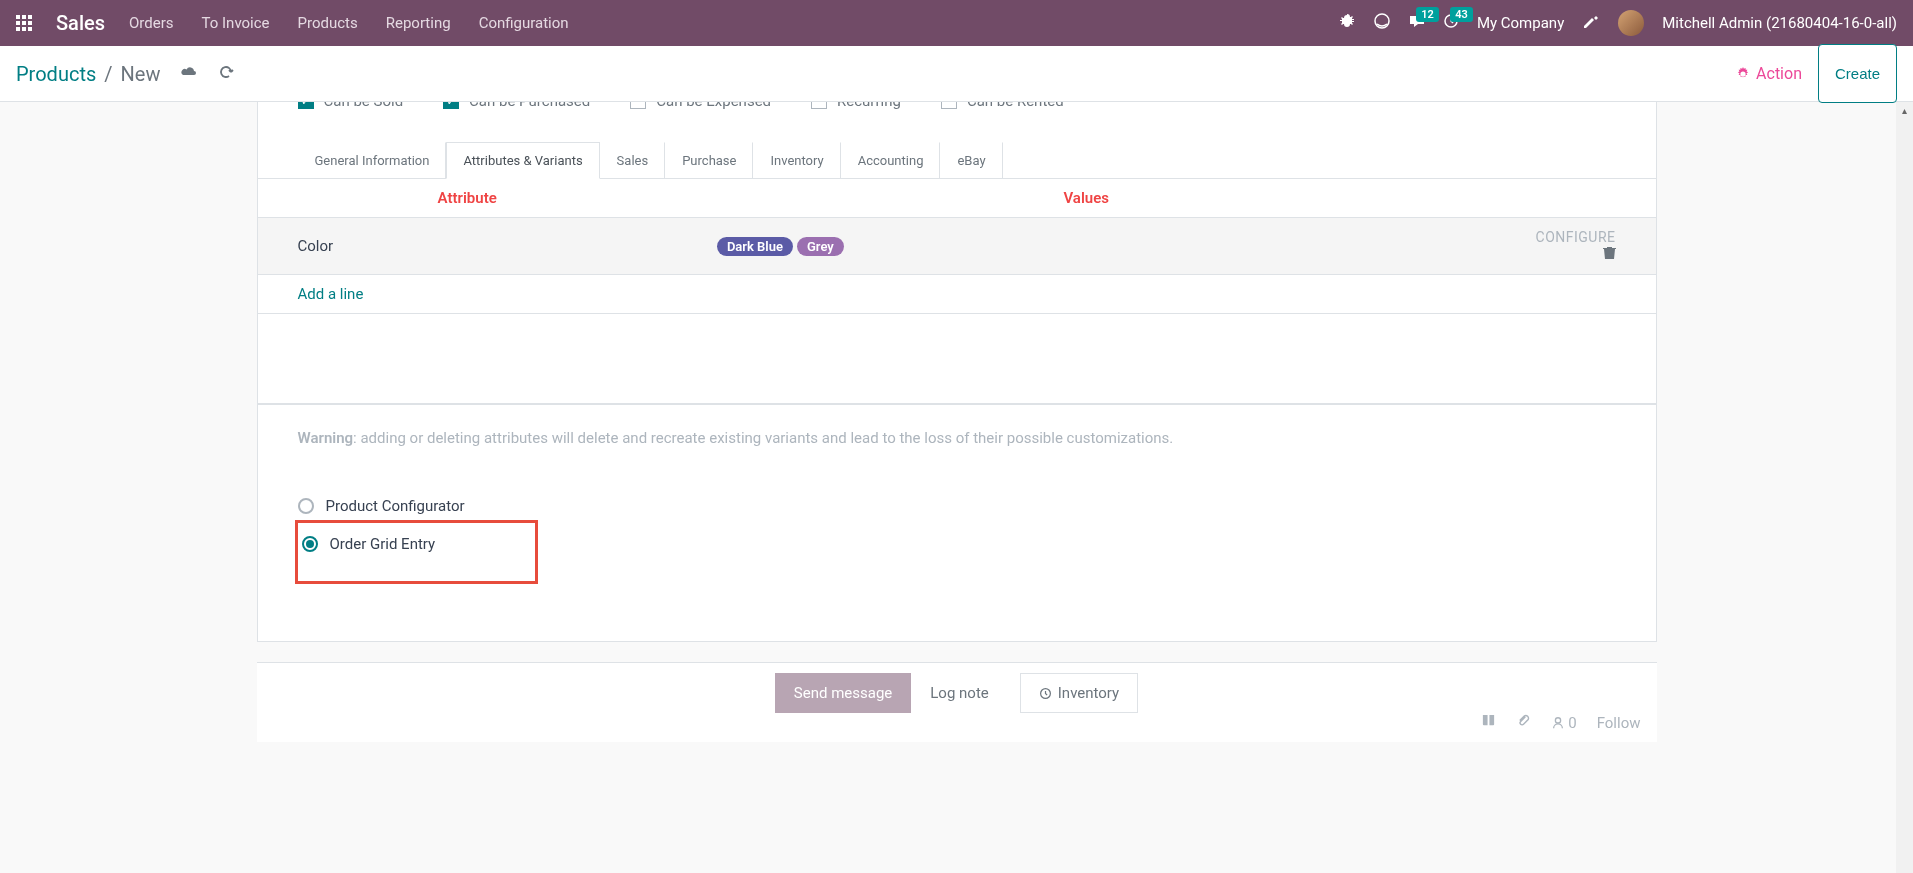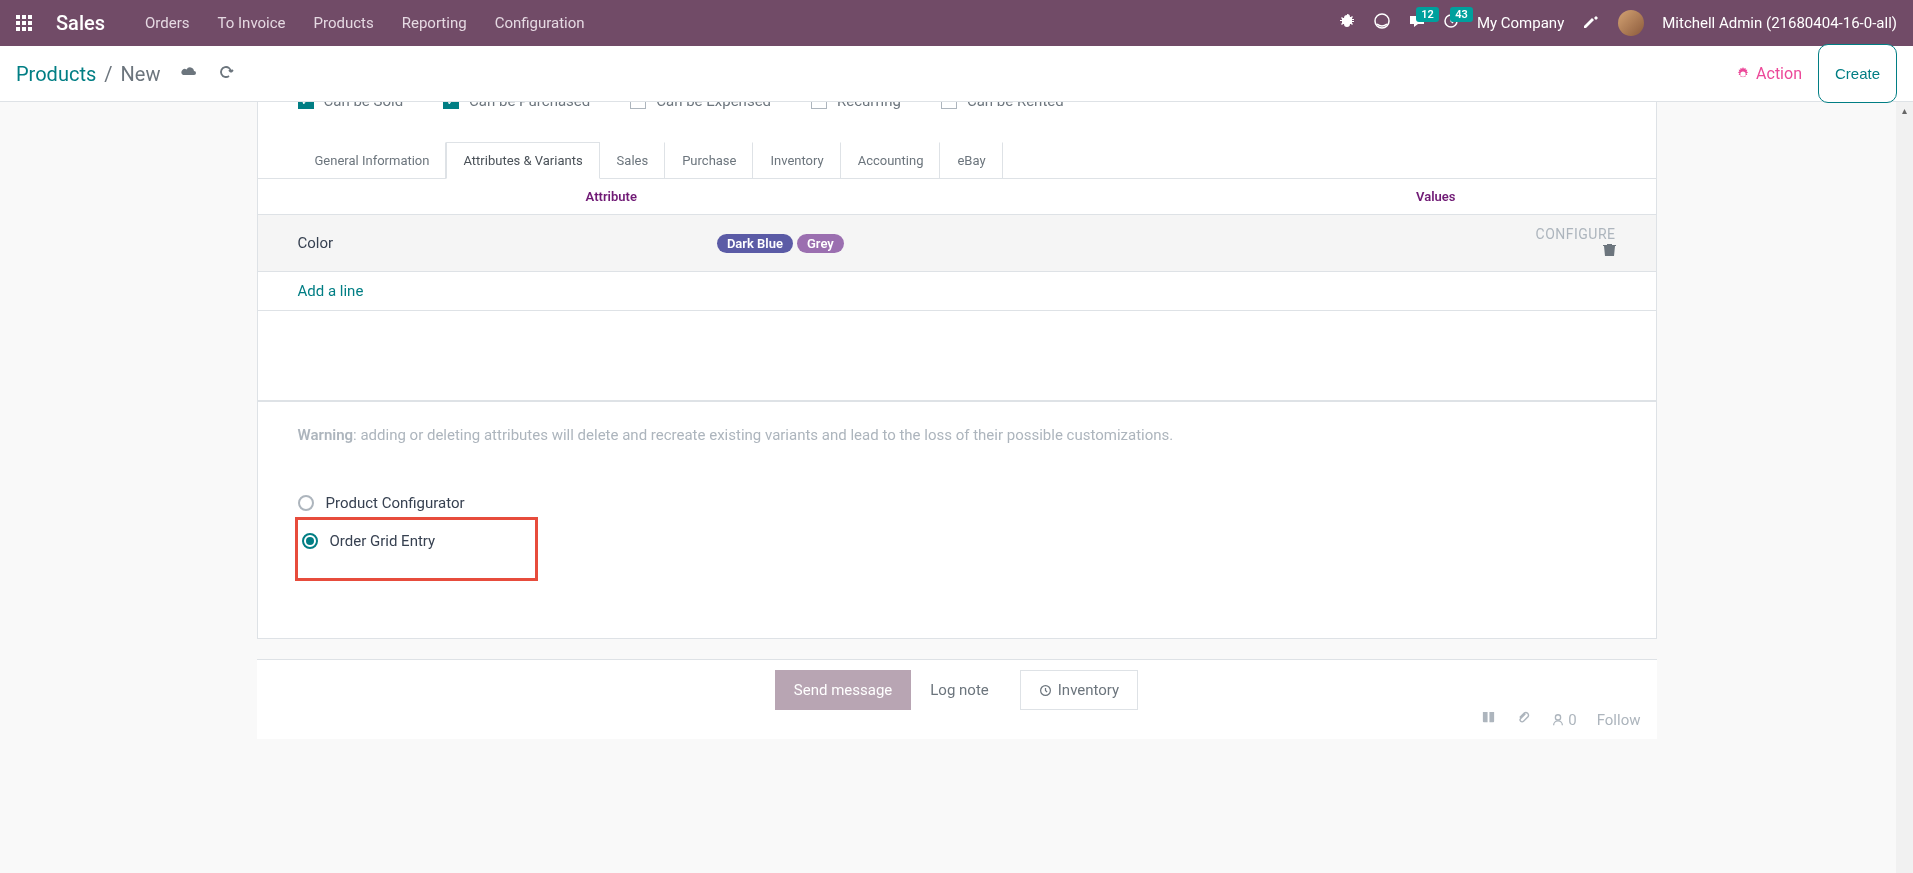--- a/index.html
+++ b/index.html
@@ -4,60 +4,60 @@
 <style>
   * { box-sizing: border-box; margin: 0; padding: 0; }
   body { font-family: -apple-system, BlinkMacSystemFont, "Segoe UI", Roboto, "Helvetica Neue", Arial, sans-serif; font-size: 14px; color: #374151; background: #f9f9f9; }
   
   
   .navbar { background: #714B67; color: #fff; height: 46px; display: flex; align-items: center; padding: 0 16px; }
   .navbar-left { display: flex; align-items: center; gap: 24px; }
   .apps-icon { display: grid; grid-template-columns: repeat(3, 4px); grid-template-rows: repeat(3, 4px); gap: 2px; cursor: pointer; }
   .apps-icon span { background: #fff; width: 4px; height: 4px; }
   .brand { font-size: 20px; font-weight: 500; color: #fff; }
-  .nav-menu { display: flex; gap: 28px; margin-left: 16px; }
+  .nav-menu { display: flex; gap: 28px; }
   .nav-menu a { color: #e5d9e2; text-decoration: none; font-size: 15px; cursor: pointer; }
   .navbar-right { margin-left: auto; display: flex; align-items: center; gap: 18px; }
   .nav-icon { color: #fff; cursor: pointer; position: relative; font-size: 16px; }
   .badge { position: absolute; top: -6px; right: -14px; background: #00A09D; color: #fff; font-size: 11px; font-weight: 600; padding: 1px 5px; border-radius: 3px; }
   .company { color: #fff; font-size: 15px; }
   .avatar { width: 26px; height: 26px; border-radius: 50%; background: linear-gradient(135deg, #d4a373, #8b5a3c); display: inline-block; }
   .user { color: #fff; font-size: 15px; }
 
   
   .breadcrumb-bar { background: #fff; border-bottom: 1px solid #dee2e6; height: 56px; display: flex; align-items: center; padding: 0 16px; }
   .breadcrumb { font-size: 20px; display: flex; align-items: center; gap: 8px; }
   .breadcrumb .link { color: #017E84; cursor: pointer; }
   .breadcrumb .sep { color: #6c757d; }
   .breadcrumb .current { color: #6c757d; }
   .bc-icon { color: #6c757d; margin-left: 12px; cursor: pointer; font-size: 16px; }
   .action-right { margin-left: auto; display: flex; align-items: center; gap: 16px; }
   .action-btn { color: #ec4899; font-size: 16px; display: flex; align-items: center; gap: 6px; cursor: pointer; }
-  .create-btn { border: 1px solid #017E84; color: #017E84; background: #fff; padding: 20px 16px; font-size: 15px; cursor: pointer; border-radius: 10px; }
+  .create-btn { border: 1px solid #017E84; color: #017E84; background: #fff; padding: 20px 16px; font-size: 15px; cursor: pointer; border-radius: 4px; }
 
   
   .main { background: #f9f9f9; padding: 0; overflow: hidden; }
   .sheet { background: #fff; margin: 0 auto; max-width: 1400px; border: 1px solid #dee2e6; border-top: none; }
   .sheet-inner { padding: 0; }
 
   
   .check-row { display: flex; gap: 40px; padding: 0 40px 12px; margin-top: -10px; overflow: hidden; }
   .check-item { display: flex; align-items: center; gap: 10px; color: #6c757d; font-size: 15px; }
   .checkbox { width: 16px; height: 16px; border: 1px solid #adb5bd; display: inline-flex; align-items: center; justify-content: center; flex-shrink: 0; }
   .checkbox.checked { background: #017E84; border-color: #017E84; color: #fff; font-size: 11px; }
 
   
   .tabs { display: flex; border-bottom: 1px solid #dee2e6; padding: 0 40px; margin-top: 20px; }
   .tab { padding: 10px 16px; border: 1px solid transparent; border-bottom: none; color: #6c757d; cursor: pointer; font-size: 13px; margin-bottom: -1px; }
   .tab.active { border-color: #dee2e6; border-bottom: 1px solid #fff; color: #495057; background: #fff; }
   .tab:not(.active) { border-right: 1px solid #dee2e6; }
 
   
   .attr-table { width: 100%; border-collapse: collapse; }
-  .attr-table th { text-align: right; padding: 10px 40px; font-weight: 600; color: #701a75; font-size: 13px; border-bottom: 1px solid #dee2e6; }
+  .attr-table th { text-align: center; padding: 10px 40px; font-weight: 600; color: #ef4444; font-size: 15px; border-bottom: 1px solid #dee2e6; }
   .attr-table td { padding: 10px 40px; border-bottom: 1px solid #dee2e6; vertical-align: middle; font-size: 15px; }
   .attr-table .row-hover { background: #f5f5f5; }
   .tag { display: inline-block; padding: 2px 10px; border-radius: 12px; color: #fff; font-size: 13px; font-weight: 600; margin-right: 4px; }
   .tag.blue { background: #5b5ba6; }
   .tag.grey { background: #9b6fb0; }
   .configure { color: #adb5bd; font-size: 14px; letter-spacing: 0.5px; cursor: pointer; }
   .trash { color: #6c757d; cursor: pointer; margin-left: 12px; font-size: 15px; }
   .add-line { color: #017E84; cursor: pointer; }
   .empty-row td { height: 90px; }
 

